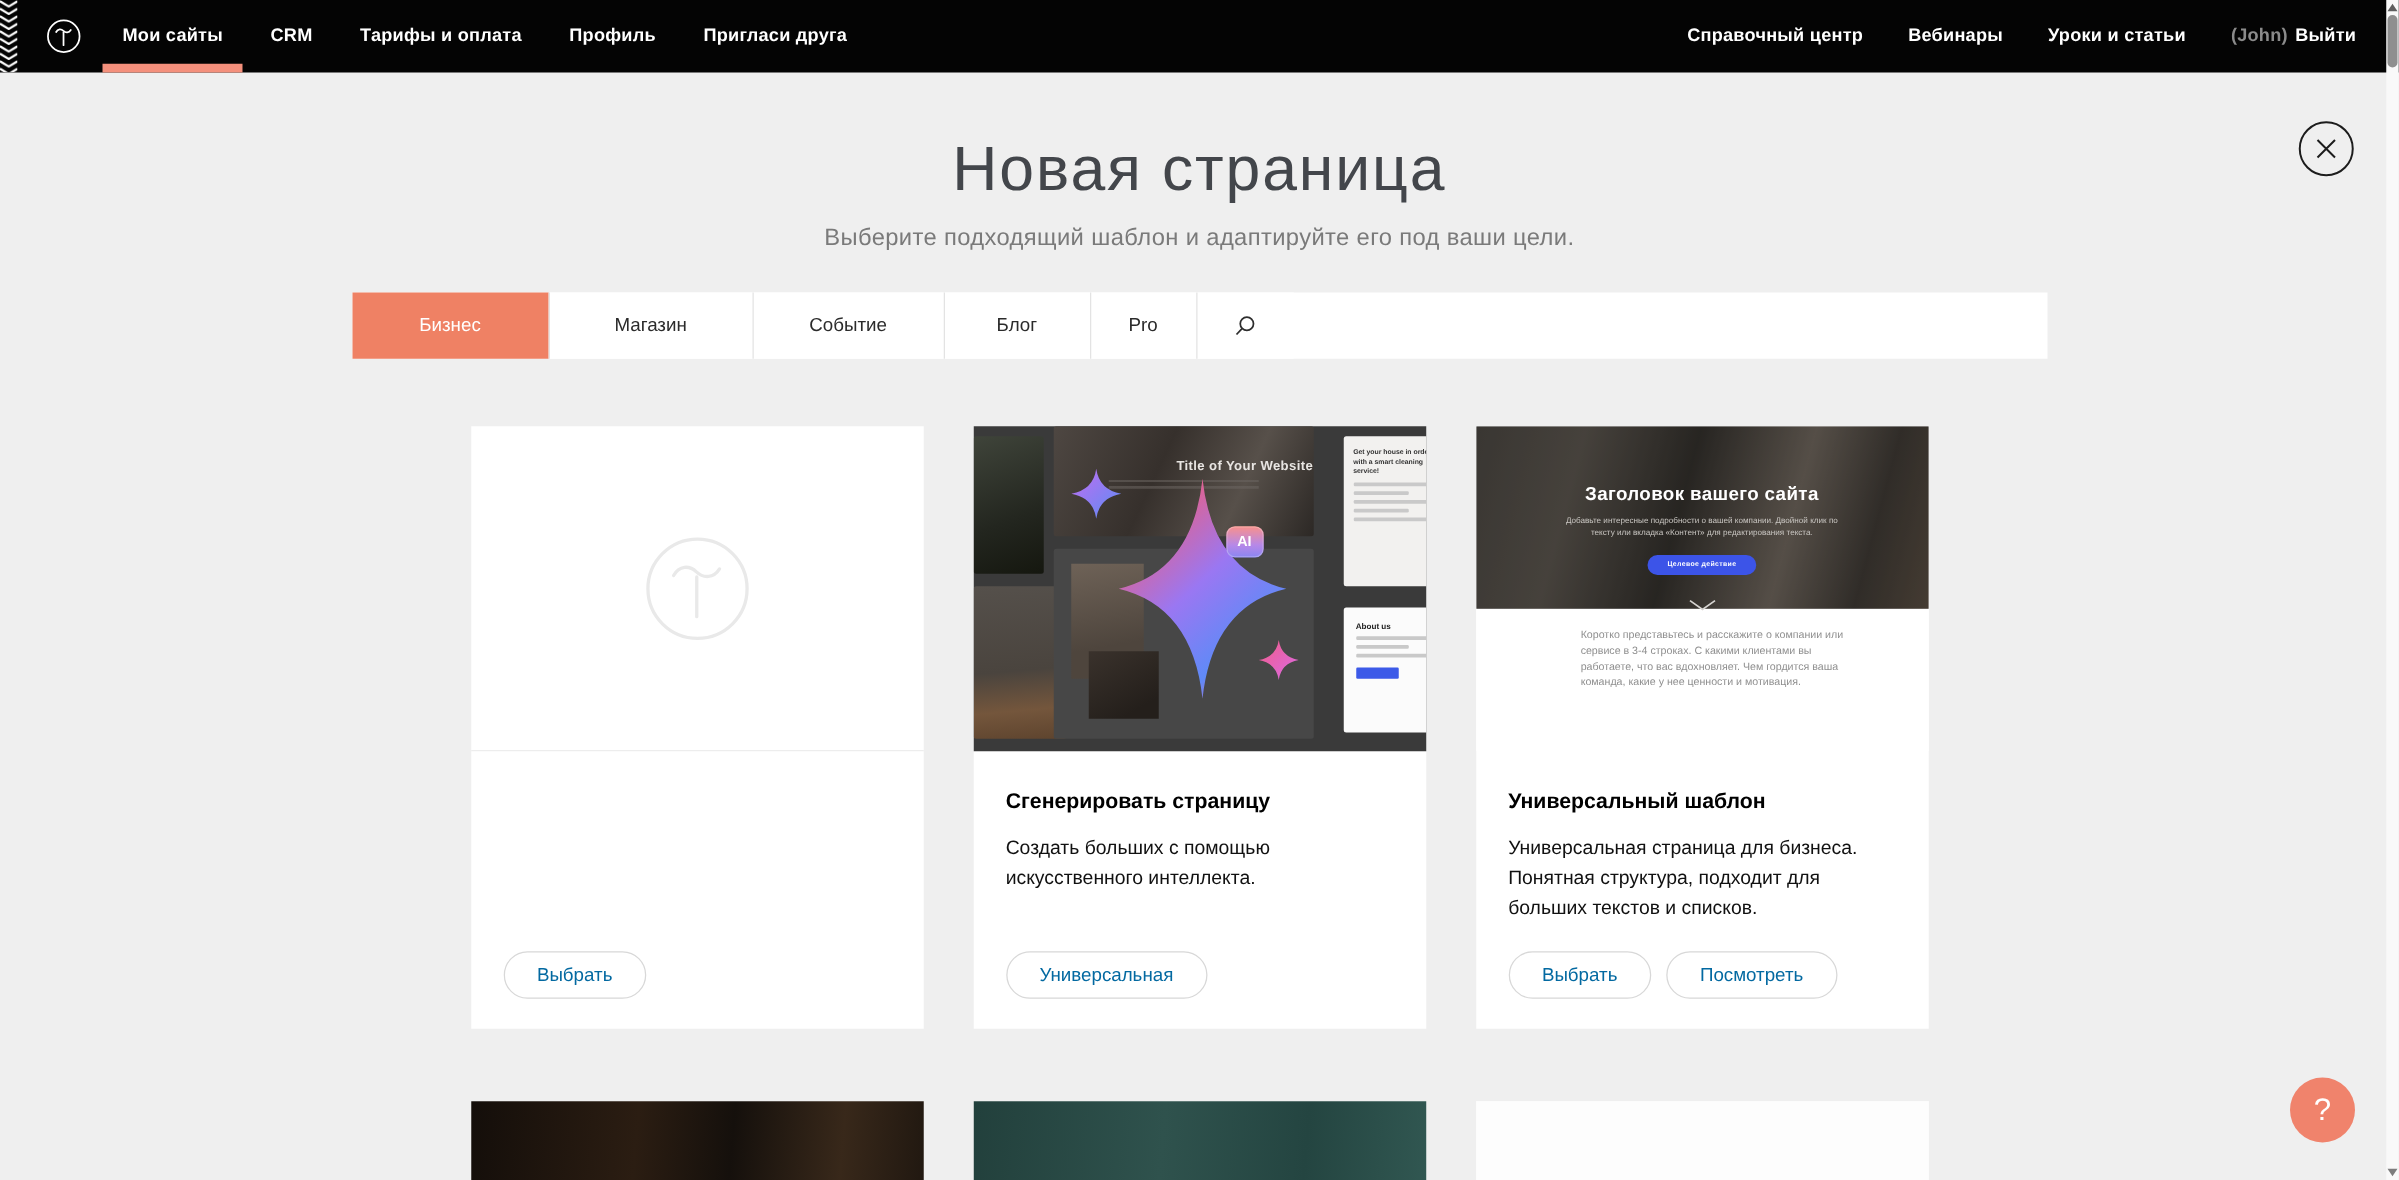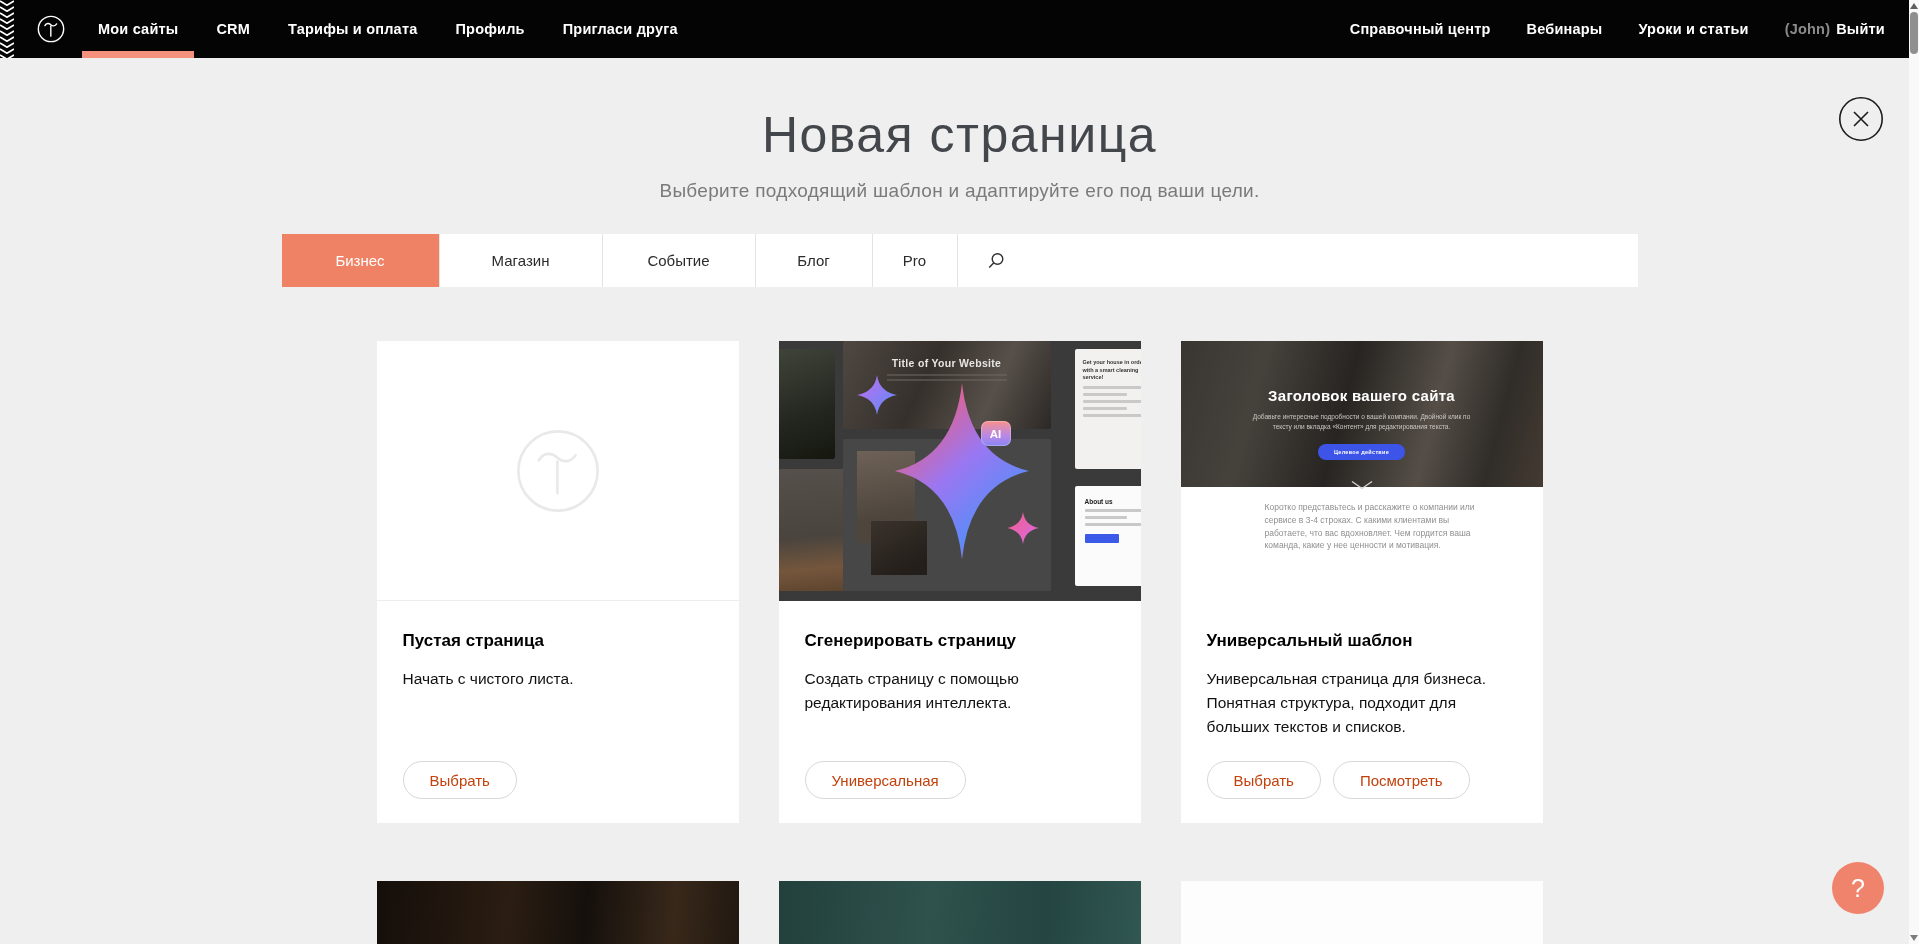--- a/index.html
+++ b/index.html
@@ -86,31 +86,31 @@
   }
   .card { width:362px; height:482px; background:#fff; position:relative; }
   .card-img { height:260px; position:relative; overflow:hidden; }
   .img-blank { border-bottom:1px solid #ededed; display:flex; align-items:center; justify-content:center; cursor:pointer; }
   .card-body { padding:30px 26px 0; }
   .card-body h3 { font-size:17px; font-weight:700; color:#000; margin-bottom:16px; }
   .card-body p { font-size:15.5px; line-height:1.55; color:#111; }
   .card-actions { position:absolute; left:26px; bottom:24px; display:flex; gap:12px; }
   .pill-btn {
     height:38px; padding:0 26px; border-radius:19px; border:1px solid #d8d8d8;
-    background:#fff; font-size:15px; color:#c2410c; cursor:pointer;
+    background:#fff; font-size:15px; color:#0369a1; cursor:pointer;
     font-family:"Liberation Sans",sans-serif;
   }
 
   
   .img-ai { background:#3a3a3a; cursor:pointer; }
   .tile { position:absolute; border-radius:2px; }
   .tile-hero {
-    left:64px; top:0; width:208px; height:88px; text-align:center;
+    left:64px; top:0; width:208px; height:88px; text-align:right;
     background:linear-gradient(115deg,#4e4742 0%,#36302c 40%,#57504a 70%,#2c2825 100%);
-    padding-top:16px;
+    padding-top:26px;
   }
   .tile-hero .t-title { color:#e8e5e2; font-size:10.5px; font-weight:700; letter-spacing:.3px; }
   .tile-hero .t-sub { margin:5px auto 0; width:120px; height:7px;
     background:repeating-linear-gradient(0deg,#6b6561 0 2px,transparent 2px 5px); opacity:.55; }
   .tile-left-top { left:0; top:8px; width:56px; height:110px;
     background:linear-gradient(160deg,#3f443a 0%,#23261f 60%,#15170f 100%); }
   .tile-left-bottom { left:0; top:128px; width:74px; height:122px;
     background:linear-gradient(175deg,#55504b 0%,#4a443e 55%,#74563c 80%,#5e442e 100%); }
   .tile-mid-bottom { left:64px; top:98px; width:208px; height:152px; background:#474747; }
   .tile-mid-bottom .ph1 { position:absolute; left:14px; top:12px; width:58px; height:92px;
@@ -227,24 +227,20 @@
   <div class="grid">
 
     <div class="card">
       <div class="card-img img-blank">
         <svg width="94" height="94" viewBox="0 0 32 32" fill="none" stroke="#e9e9e9" stroke-width="0.9">
           <circle cx="16" cy="16" r="13.5"></circle>
           <path d="M9.5 12.4 C11 9.6 13.8 9.6 15.7 11.4 C17.6 13.2 20.4 13.2 22 10.6" stroke-linecap="round"></path>
           <path d="M15.8 12.8 L15.8 23.6" stroke-linecap="round"></path>
         </svg>
       </div>
-      <div class="card-body">
-        <h3>Пустая страница</h3>
-        <p>Начать с чистого листа.</p>
-      </div>
       <div class="card-actions">
         <button class="pill-btn">Выбрать</button>
       </div>
     </div>
 
     <div class="card">
       <div class="card-img img-ai">
         <div class="tile tile-left-top"></div>
         <div class="tile tile-left-bottom"></div>
         <div class="tile tile-hero">
@@ -296,21 +292,21 @@
             <stop offset="0" stop-color="#f25d86"></stop>
                 <stop offset="1" stop-color="#d96ae8"></stop>
           </linearGradient>
             </defs>
           <path d="M50 0 Q56 42 100 50 Q56 58 50 100 Q44 58 0 50 Q44 42 50 0 Z" fill="url(#g3)"></path>
         </svg>
         <div class="ai-badge">AI</div>
       </div>
       <div class="card-body">
         <h3>Сгенерировать страницу</h3>
-        <p>Создать страницу с помощью редактирования интеллекта.</p>
+        <p>Создать больших с помощью искусственного интеллекта.</p>
       </div>
       <div class="card-actions">
         <button class="pill-btn">Универсальная</button>
       </div>
     </div>
 
     <div class="card">
       <div class="card-img img-universal">
         <div class="uni-hero">
           <div class="uni-title">Заголовок вашего сайта</div>

